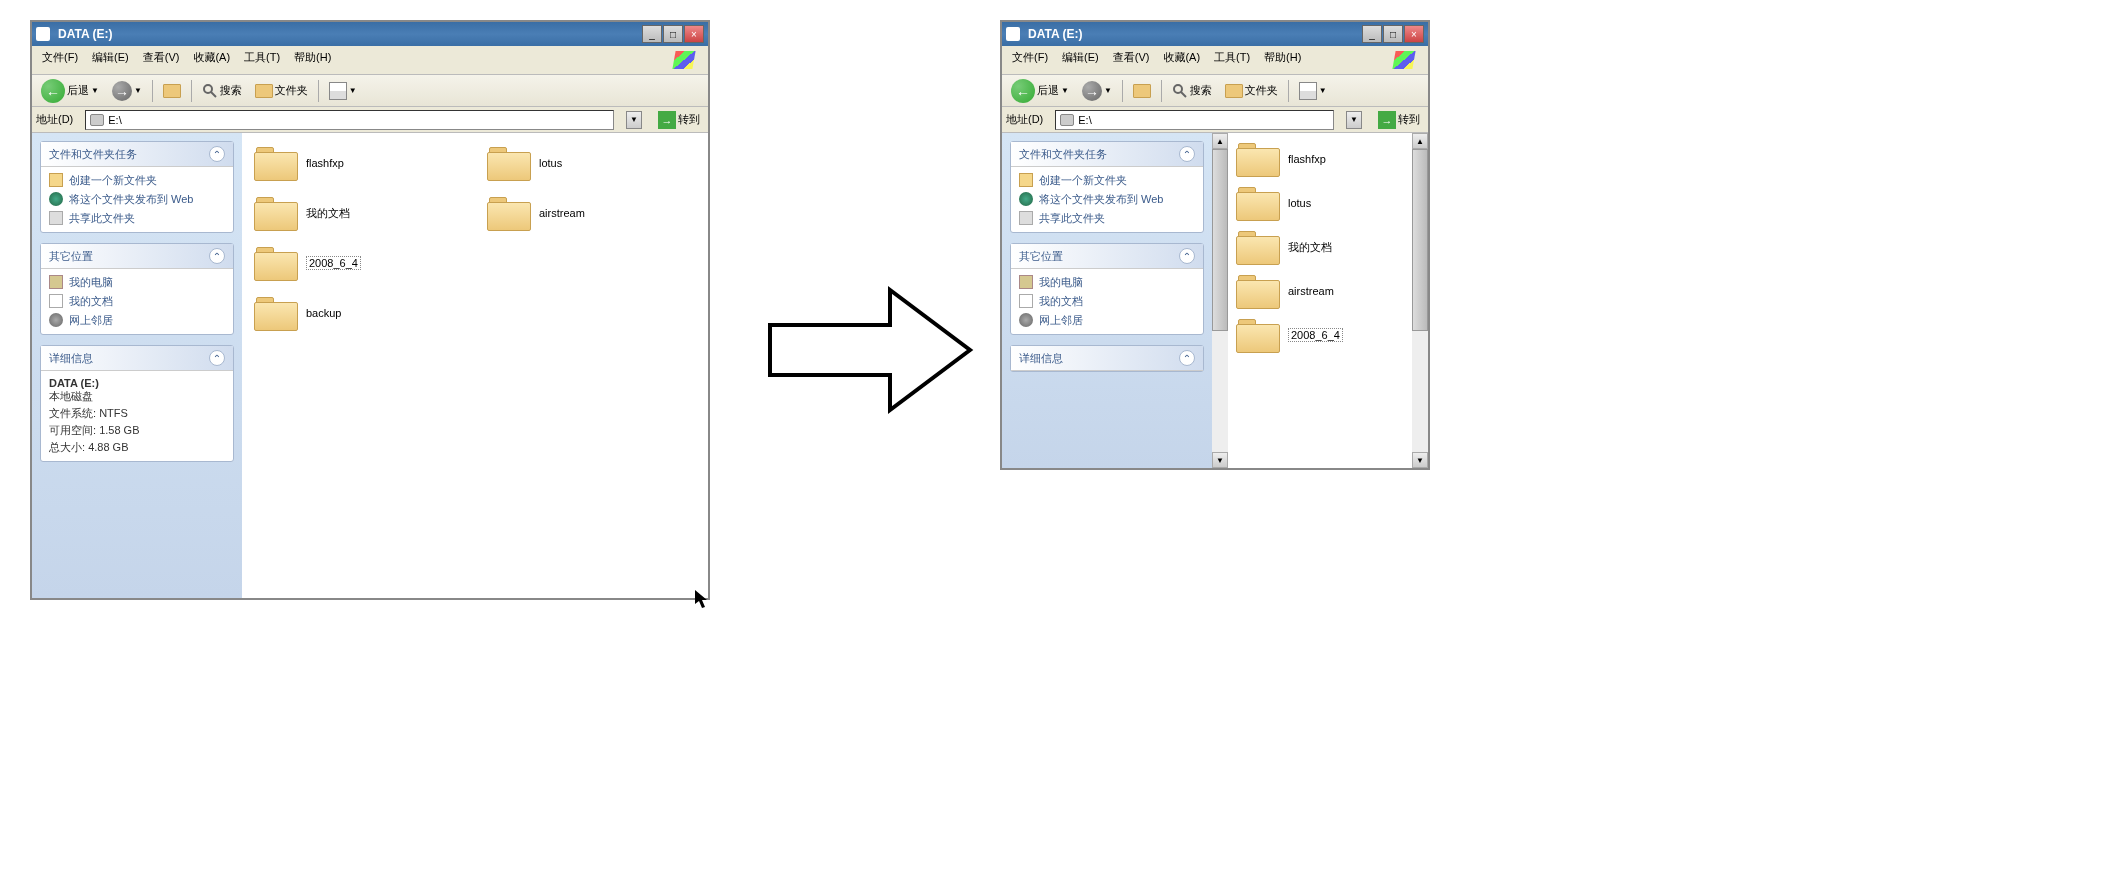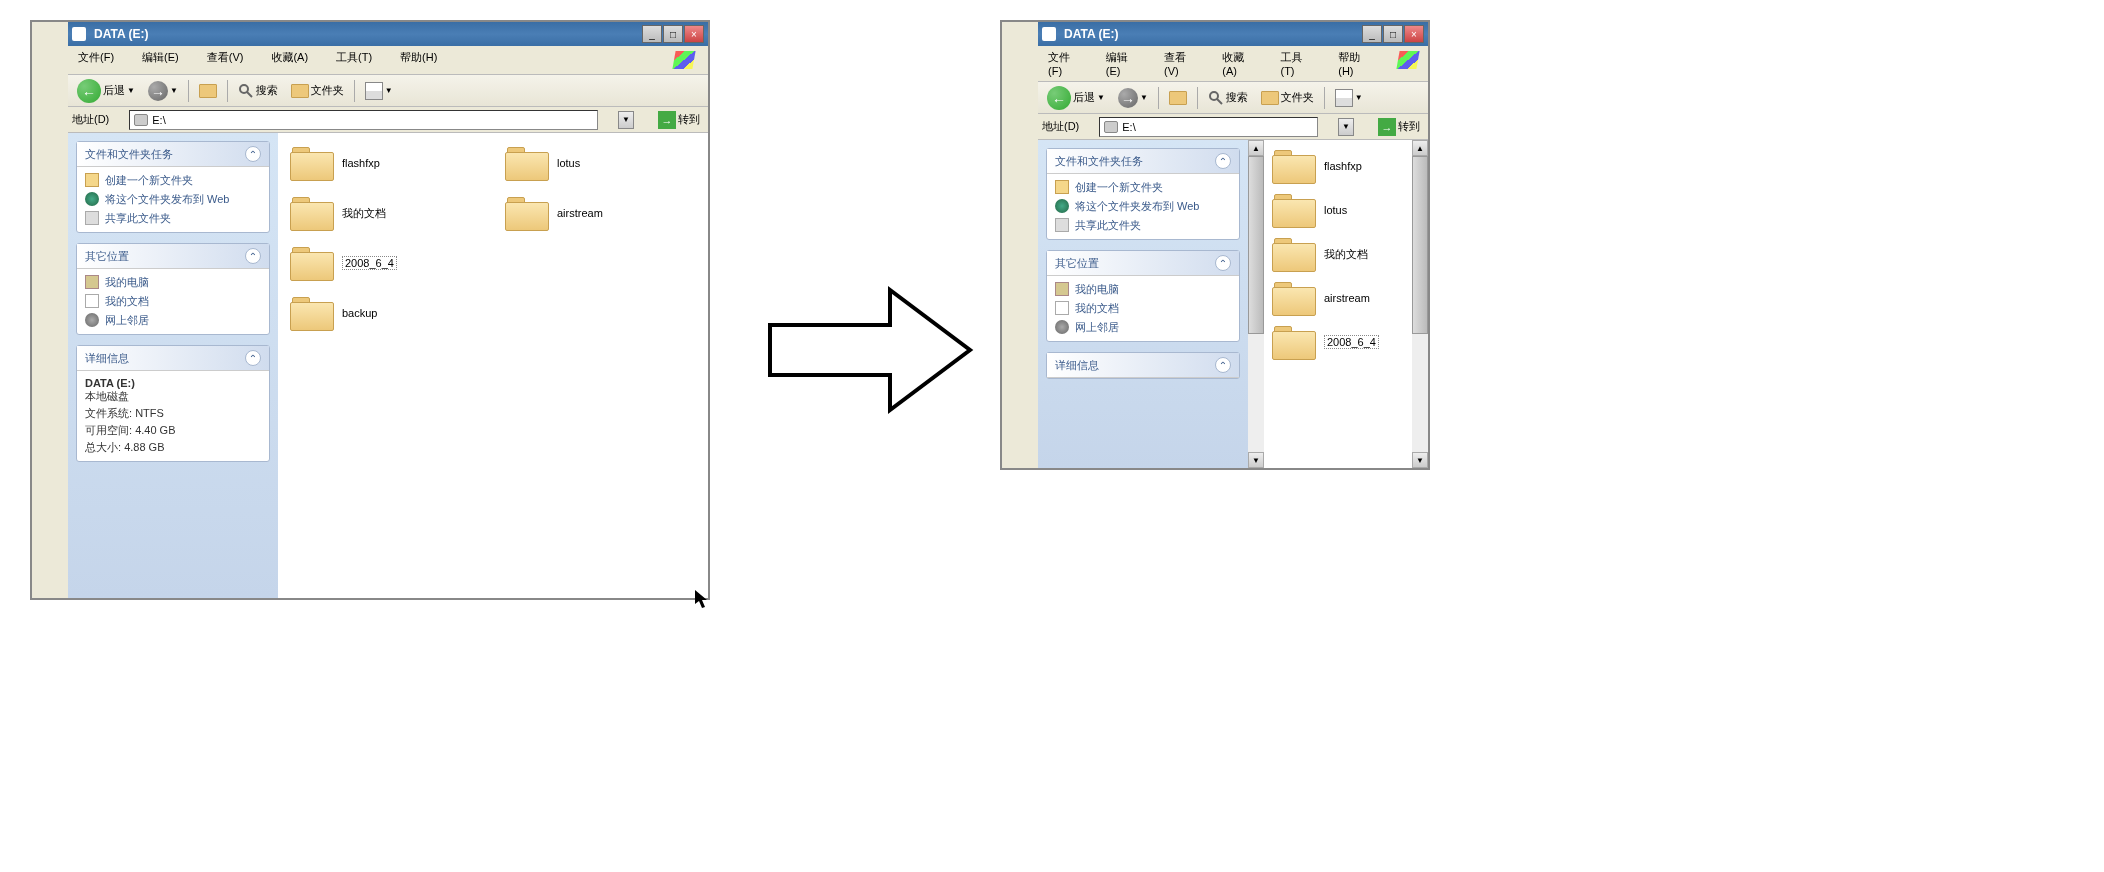--- a/index.html
+++ b/index.html
@@ -10,21 +10,20 @@
   width: 2104px;
   height: 872px;
   position: relative;
 }
 .window {
   position: absolute;
   border: 2px solid #888;
   background: #ece9d8;
   display: flex;
   flex-direction: column;
-  padding-left: 36px;
 }
 .titlebar {
   background: linear-gradient(to bottom, #3a6ea5, #4a7eb5 50%, #3a6ea5);
   color: #fff;
   display: flex;
   align-items: center;
   padding: 2px 4px;
   height: 24px;
 }
 .titlebar .title-text { flex: 1; font-size: 12px; font-weight: bold; padding-left: 4px;}
@@ -38,21 +37,21 @@
   border: 1px solid #666;
   display: flex; align-items: center; justify-content: center;
   font-family: Arial; font-size: 10px; color: #000;
 }
 .win-btn.close { background: linear-gradient(to bottom, #e88, #c44); color: #fff;}
 .menubar {
   display: flex;
   background: #ece9d8;
   padding: 2px 4px;
   border-bottom: 1px solid #bbb;
-  gap: 16px;
+  gap: 2px;
 }
 .menu-item { padding: 2px 6px; cursor: default; }
 .logo-box {
   margin-left: auto;
   width: 40px; height: 24px;
   display: flex; align-items: center; justify-content: center;
 }
 .win-flag {
   width: 20px; height: 18px;
   background: linear-gradient(135deg, #f00 0%, #f00 25%, #0f0 25%, #0f0 50%, #00f 50%, #00f 75%, #ff0 75%);
@@ -82,21 +81,21 @@
 .fwd-btn { background: radial-gradient(circle at 30% 30%, #aaa, #666); width: 20px; height: 20px; }
 .tb-sep { width: 1px; height: 22px; background: #aaa; margin: 0 2px; }
 .tb-icon-search { width: 16px; height: 16px; }
 .tb-icon-folders { width: 18px; height: 14px; background: #edc87a; border: 1px solid #c8a050; border-radius: 1px;}
 .tb-icon-views {
   width: 18px; height: 18px; border: 1px solid #888;
   background: linear-gradient(to bottom, #fff 50%, #ddd 50%);
 }
 .addrbar {
   display: flex; align-items: center;
-  padding: 2px 4px; gap: 20px;
+  padding: 2px 4px; gap: 12px;
   background: #ece9d8;
   border-bottom: 1px solid #bbb;
   height: 26px;
 }
 .addr-input {
   flex: 1;
   border: 1px inset #888;
   background: #fff;
   padding: 2px 4px;
   display: flex; align-items: center; gap: 4px;
@@ -358,21 +357,21 @@
 
       <div class="task-box">
         <div class="task-header">
           <span>详细信息</span>
           <span class="chev">⌃</span>
         </div>
         <div class="info">
           <div class="info-title">DATA (E:)</div>
           <div>本地磁盘</div>
           <div class="info-line"><span>文件系统:</span> <span>NTFS</span></div>
-          <div class="info-line"><span>可用空间:</span> <span>4.40 GB</span></div>
+          <div class="info-line"><span>可用空间:</span> <span>1.58 GB</span></div>
           <div class="info-line"><span>总大小:</span> <span>4.88 GB</span></div>
         </div>
       </div>
     </div>
 
     <div class="content-area">
       <div class="folder-grid-2">
         <div class="folder-row">
           <div class="folder-item">
               <span class="folder-icon"></span>

